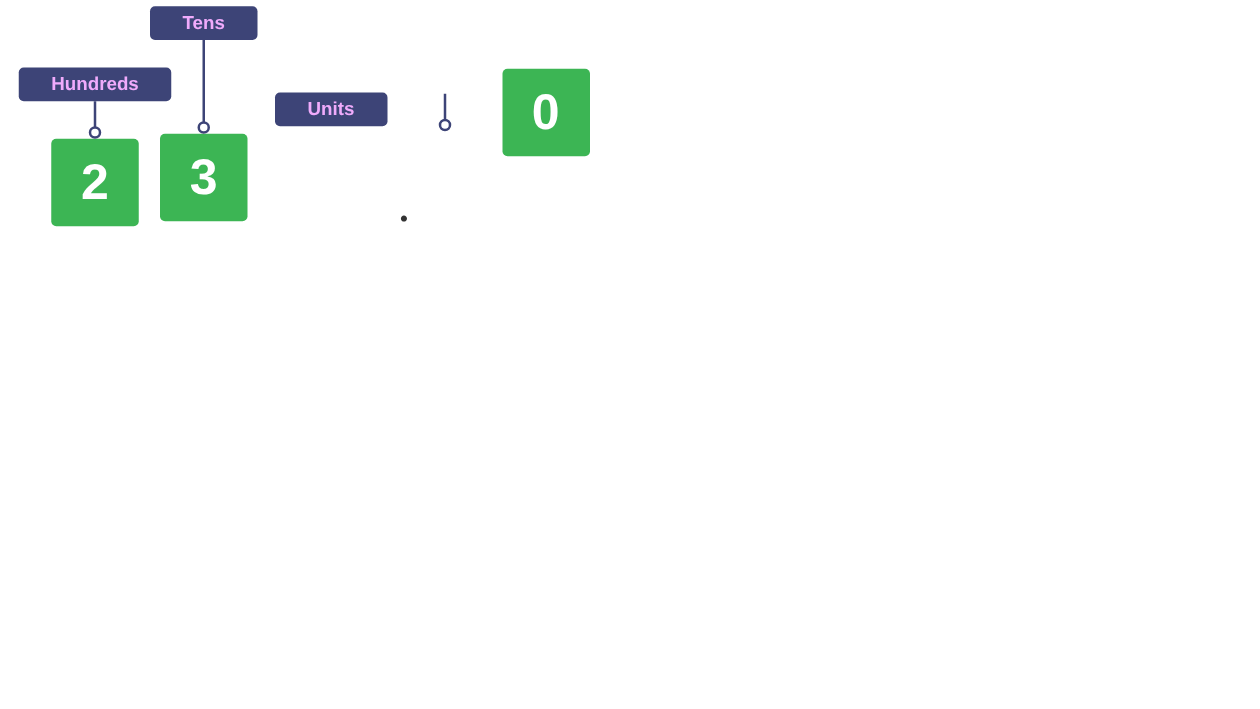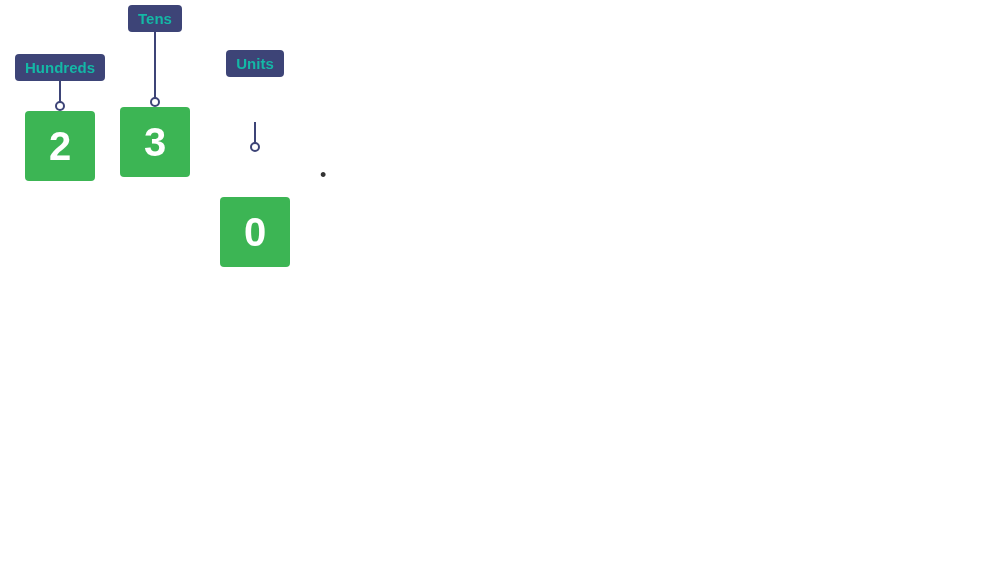--- a/index.html
+++ b/index.html
@@ -13,24 +13,24 @@
     }
 
     .main-container {
       position: relative;
       width: 1008px;
       height: 567px;
     }
 
     .label-tag {
       background-color: #3d4477;
-      color: #14b8a6;
+      color: #f0abfc;
       font-size: 15px;
       font-weight: bold;
-      padding: 5px 10px;
+      padding: 5px 26px;
       border-radius: 4px;
       white-space: nowrap;
       text-align: center;
       position: relative;
     }
 
     .digit-box {
       width: 70px;
       height: 70px;
       background-color: #3cb554;
@@ -70,21 +70,21 @@
   <div style="position:absolute; top:5px; left:120px; display:flex; flex-direction:column; align-items:center;">
     <div class="label-tag">Tens</div>
     <div style="width:2px; height:70px; background:#3d4477; position:relative;">
       <div style="position:absolute; bottom:-5px; left:50%; transform:translateX(-50%); width:10px; height:10px; border-radius:50%; border:2px solid #3d4477; background:white;"></div>
     </div>
     <div class="digit-box">
       <span>3</span>
     </div>
   </div>
 
-  <div style="position:absolute; top:50px; left:220px; display:flex; flex-direction:column; align-items:center;gap:45px;">
+  <div style="position:absolute; top:50px; left:220px; display:flex; align-items:center;gap:45px;">
     <div class="label-tag">Units</div>
     <div style="width:2px; height:25px; background:#3d4477; position:relative;">
       <div style="position:absolute; bottom:-5px; left:50%; transform:translateX(-50%); width:10px; height:10px; border-radius:50%; border:2px solid #3d4477; background:white;"></div>
     </div>
     <div class="digit-box">
       <span>0</span>
     </div>
   </div>
 
   <div class="bullet">•</div>

